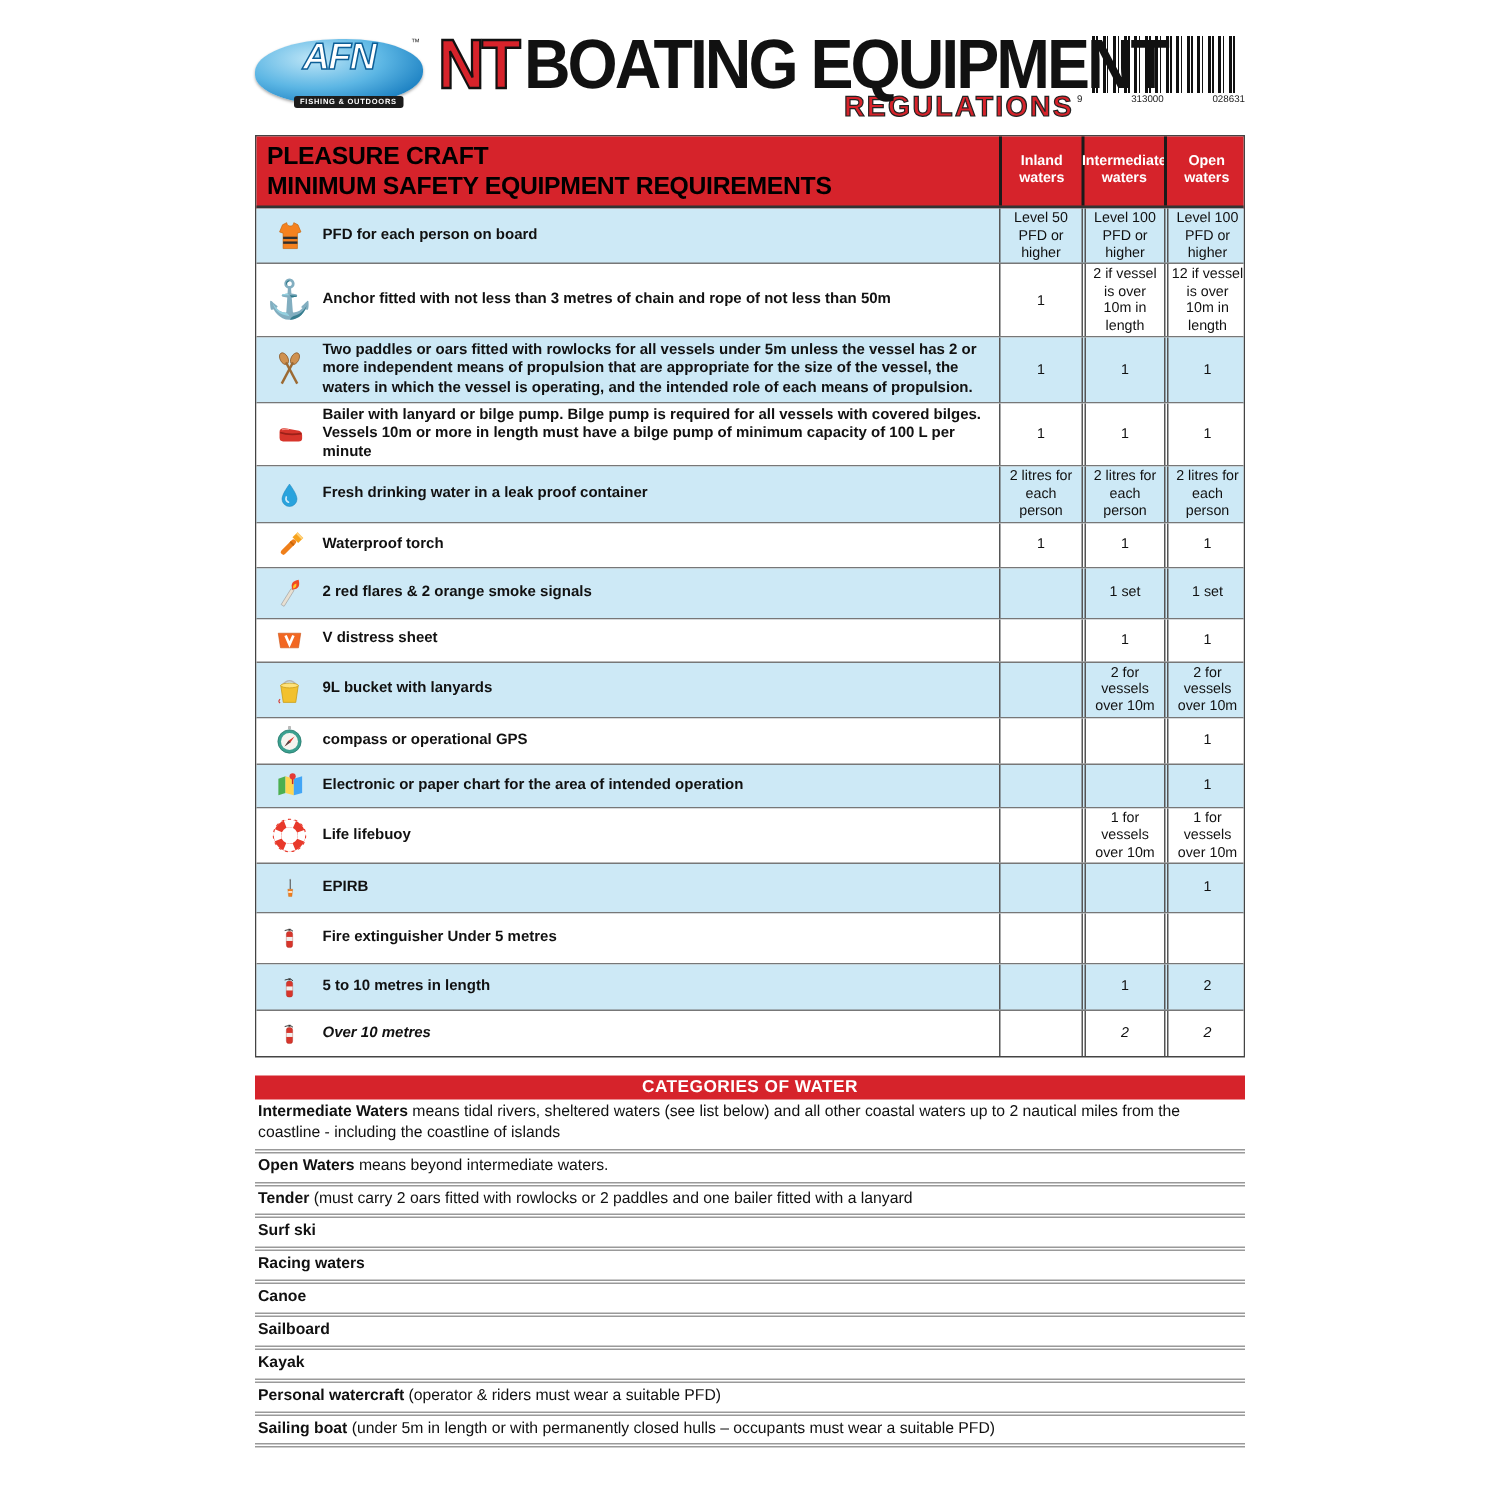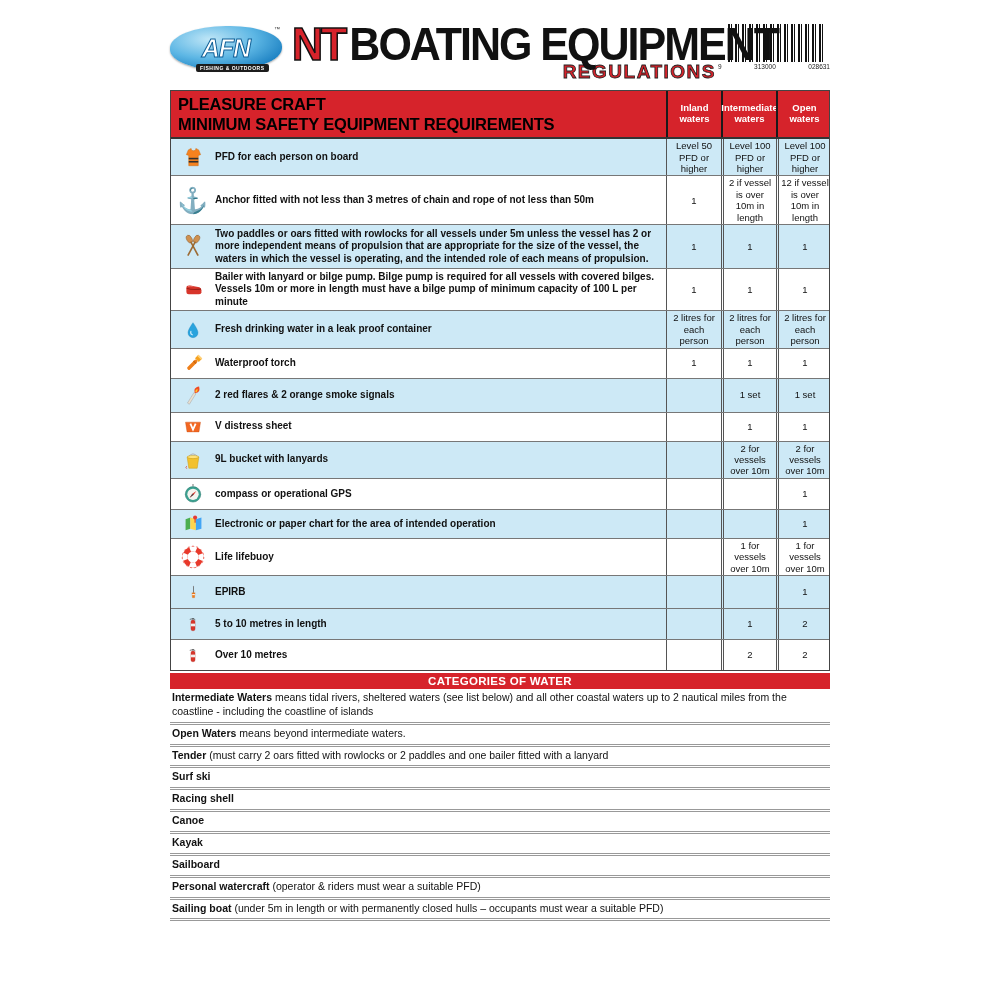--- a/index.html
+++ b/index.html
@@ -9,21 +9,21 @@
     -webkit-font-smoothing:antialiased;
   }
   .sheet{position:absolute;left:170px;top:22px;width:660px;}
 
   
   .hdr{display:flex;align-items:flex-start;height:66px;margin-bottom:2px;}
   .logo{width:118px;position:relative;flex:0 0 auto;margin-top:4px;}
   .logo-blob{
     width:112px;height:44px;border-radius:50% 46% 50% 46%;
     background:radial-gradient(ellipse at 35% 30%, #bfe6f7 0%, #5cb6e4 45%, #1a7fc1 80%, #0d5e96 100%);
-    display:flex;align-items:center;justify-content:center;position:relative;
+    display:flex;justify-content:center;position:relative;
     box-shadow:0 1px 2px rgba(0,0,0,.35);
   }
   .logo-afn{
     font-weight:bold;font-style:italic;font-size:25px;color:#ffffff;
     -webkit-text-stroke:1px #0d5e96;letter-spacing:-1px;line-height:1;
   }
   .logo-tm{position:absolute;top:0;right:2px;font-size:6px;color:#333;}
   .logo-tag{
     position:absolute;left:26px;bottom:-2px;background:#1c1c1c;color:#fff;
     font-size:5px;letter-spacing:.5px;padding:1px 4px;border-radius:2px;
@@ -51,41 +51,41 @@
 
   
   .tbl{border:1px solid #444;}
   .thead{display:grid;grid-template-columns:495px 55px 55px 55px;background:#d6232b;border-bottom:2px solid #333;}
   .ttitle{color:#000000;font-weight:bold;font-size:16.5px;line-height:1.22;padding:3px 6px 3px 7px;letter-spacing:-.2px;}
   .thcell{
     color:#fff;font-weight:bold;font-size:9.5px;text-align:center;line-height:1.15;
     display:flex;align-items:center;justify-content:center;border-left:2px solid #1a1a1a;padding:2px 3px;
   }
   .trow{display:grid;grid-template-columns:44px 451px 55px 55px 55px;border-bottom:1px solid #777;background:#fff;}
-  .trow:last-child{border-bottom:none;}
+  .trow:last-child{border-bottom:none;font-style:italic;}
   .trow.alt{background:#cde9f6;}
   .icell{display:flex;align-items:center;justify-content:center;}
   .itext{display:flex;align-items:center;font-size:10px;font-weight:600;line-height:1.25;padding:2px 8px 2px 0;color:#111;}
   .vcell{
     display:flex;align-items:center;justify-content:center;text-align:center;
     font-size:9.5px;line-height:1.2;padding:1px 2px;border-left:1px solid #555;color:#111;
   }
   .vcell.dbl{border-left:3px double #555;}
   .glyph{font-size:25px;line-height:1;color:#111;}
 
   
   .r0{min-height:30px}.r1{min-height:37px}.r2{min-height:43px}.r3{min-height:34px}
   .r4{min-height:29px}.r5{min-height:29px}.r6{min-height:33px}.r7{min-height:28px}
   .r8{min-height:32px}.r9{min-height:30px}.r10{min-height:28px}.r11{min-height:34px}
   .r12{min-height:32px}.r13{min-height:33px}.r14{min-height:30px}.r15{min-height:30px}
 
   
   .band{
     background:#d6232b;color:#fff;text-align:center;font-weight:bold;
-    font-size:11.5px;letter-spacing:.3px;padding:2px 0;margin-top:2px;
+    font-size:11.5px;letter-spacing:.3px;padding:2px 0;margin-top:12px;
   }
   .band.gap{margin-top:9px;}
   .sec-item{
     font-size:10.5px;line-height:1.32;padding:2px 2px 3px 2px;
     border-bottom:3px double #999;color:#111;
   }
   .sec-item b{font-weight:bold;}
 </style>
 </head>
 <body>
@@ -313,45 +313,59 @@
             <path d="M9 13.5 L15 13.5 L14 22.5 L10 22.5 Z" fill="#f07d1d" stroke="#c25f0a" stroke-width="0.4"></path>
             <rect x="9.5" y="16" width="5" height="1.8" fill="#ffffff"></rect>
           </svg>
       </div>
       <div class="itext">EPIRB</div>
       <div class="vcell"></div>
       <div class="vcell dbl"></div>
       <div class="vcell dbl">1</div>
     </div>
 
-
-    <div class="trow alt r14">
+    <div class="trow r13">
       <div class="icell">
         <svg viewBox="0 0 24 24" width="14" height="25">
             <rect x="10.6" y="1.2" width="2.8" height="2.2" fill="#333"></rect>
             <path d="M10.6 2.2 L6.5 3.2 M13.4 2.2 L16 4" stroke="#333" stroke-width="1.1"></path>
             <rect x="8.4" y="4.2" width="7.2" height="18.5" rx="3" fill="#d7352b" stroke="#9c2018" stroke-width="0.4"></rect>
             <rect x="8.4" y="10.5" width="7.2" height="4.6" fill="#f0efed"></rect>
           </svg>
       </div>
-      <div class="itext">5 to 10 metres in length</div>
-      <div class="vcell"></div>
-      <div class="vcell dbl">1</div>
-      <div class="vcell dbl">2</div>
-    </div>
-
-    <div class="trow r15">
+      <div class="itext">Fire extinguisher Under 5 metres</div>
+      <div class="vcell"></div>
+      <div class="vcell dbl"></div>
+      <div class="vcell dbl"></div>
+    </div>
+
+    <div class="trow alt r14">
       <div class="icell">
         <svg viewBox="0 0 24 24" width="14" height="25">
             <rect x="10.6" y="1.2" width="2.8" height="2.2" fill="#333"></rect>
             <path d="M10.6 2.2 L6.5 3.2 M13.4 2.2 L16 4" stroke="#333" stroke-width="1.1"></path>
             <rect x="8.4" y="4.2" width="7.2" height="18.5" rx="3" fill="#d7352b" stroke="#9c2018" stroke-width="0.4"></rect>
             <rect x="8.4" y="10.5" width="7.2" height="4.6" fill="#f0efed"></rect>
           </svg>
       </div>
+      <div class="itext">5 to 10 metres in length</div>
+      <div class="vcell"></div>
+      <div class="vcell dbl">1</div>
+      <div class="vcell dbl">2</div>
+    </div>
+
+    <div class="trow r15">
+      <div class="icell">
+        <svg viewBox="0 0 24 24" width="14" height="25">
+            <rect x="10.6" y="1.2" width="2.8" height="2.2" fill="#333"></rect>
+            <path d="M10.6 2.2 L6.5 3.2 M13.4 2.2 L16 4" stroke="#333" stroke-width="1.1"></path>
+            <rect x="8.4" y="4.2" width="7.2" height="18.5" rx="3" fill="#d7352b" stroke="#9c2018" stroke-width="0.4"></rect>
+            <rect x="8.4" y="10.5" width="7.2" height="4.6" fill="#f0efed"></rect>
+          </svg>
+      </div>
       <div class="itext">Over 10 metres</div>
       <div class="vcell"></div>
       <div class="vcell dbl">2</div>
       <div class="vcell dbl">2</div>
     </div>
   </div>
 
   <div class="band">CATEGORIES OF WATER</div>
   <div class="sec-item">
     <b>Intermediate Waters</b><span> means tidal rivers, sheltered waters (see list below) and all other coastal waters up to 2 nautical miles from the coastline - including the coastline of islands</span>
@@ -360,31 +374,31 @@
     <b>Open Waters</b><span> means beyond intermediate waters.</span>
   </div>
 
   <div class="sec-item">
     <b>Tender</b><span> (must carry 2 oars fitted with rowlocks or 2 paddles and one bailer fitted with a lanyard</span>
   </div>
   <div class="sec-item">
     <b>Surf ski</b><span></span>
   </div>
   <div class="sec-item">
-    <b>Racing shell</b><span></span>
+    <b>Racing waters</b><span></span>
   </div>
   <div class="sec-item">
     <b>Canoe</b><span></span>
   </div>
   <div class="sec-item">
+    <b>Sailboard</b><span></span>
+  </div>
+  <div class="sec-item">
     <b>Kayak</b><span></span>
   </div>
   <div class="sec-item">
-    <b>Sailboard</b><span></span>
-  </div>
-  <div class="sec-item">
     <b>Personal watercraft</b><span> (operator &amp; riders must wear a suitable PFD)</span>
   </div>
   <div class="sec-item">
     <b>Sailing boat</b><span> (under 5m in length or with permanently closed hulls – occupants must wear a suitable PFD)</span>
   </div>
 
 </div>
 
 </body></html>

